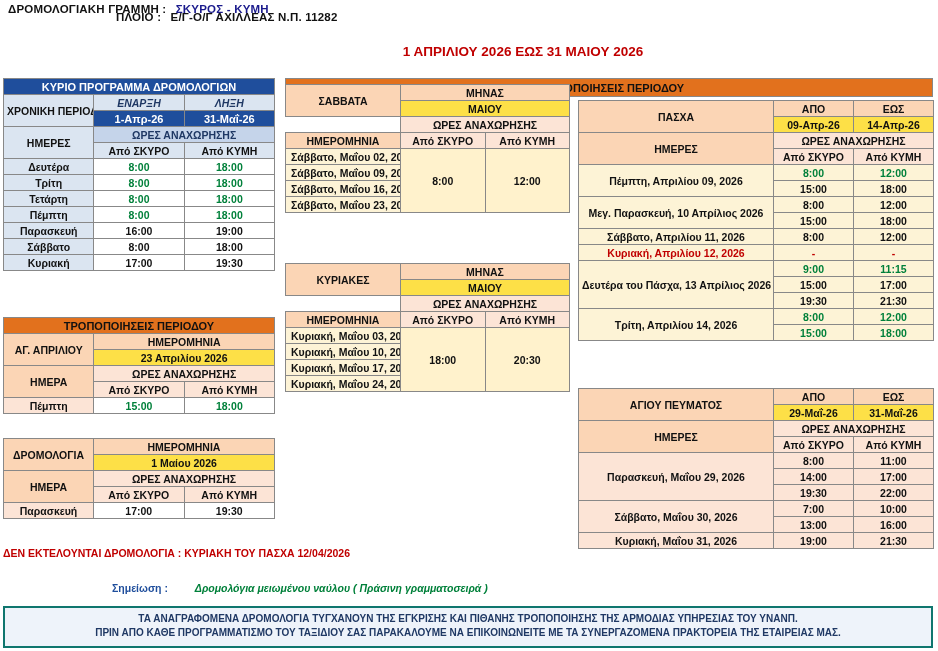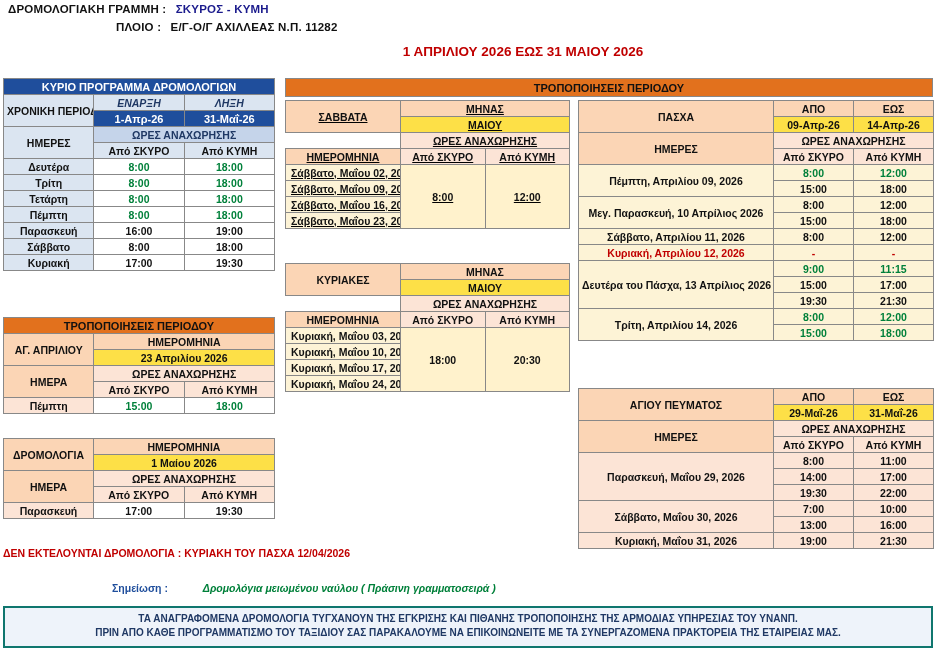--- a/index.html
+++ b/index.html
@@ -9,21 +9,21 @@
     background: #ffffff;
     font-family: "Liberation Sans", sans-serif;
     overflow: hidden;
   }
   .page { position: relative; width: 938px; height: 635px; }
 
   
   .hdr { position: absolute; left: 0; top: 0; width: 938px; }
   .hdr-line { font-size: 11.5px; font-weight: bold; color: #111; letter-spacing: .2px; }
   .hdr-r1 { position: absolute; left: 8px; top: 3px; }
-  .hdr-r2 { position: absolute; left: 104px; top: 21px; padding-left: 12px; }
+  .hdr-r2 { position: absolute; left: 104px; top: 11px; padding-left: 12px; }
   .hdr-label { display: inline-block; }
   .hdr-val { display: inline-block; margin-left: 6px; }
   .hdr-route { color: #1a1a8c; }
   .period-title {
     position: absolute; left: 0; top: 44px; width: 938px;
     text-align: center; color: #c00000; font-weight: bold; font-size: 13.5px;
   }
   .period-title span { display: inline-block; margin-left: 108px; }
 
   
@@ -53,38 +53,38 @@
   .navy { color: #1f3864; }
   .red { color: #c00000; }
   .left { text-align: left; padding-left: 5px; }
 
   
   .blk-main { position: absolute; left: 3px; top: 78px; width: 272px; }
   .blk-agiou { position: absolute; left: 3px; top: 317px; width: 272px; }
   .blk-proto { position: absolute; left: 3px; top: 438px; width: 272px; }
 
   
-  .blk-sav { position: absolute; left: 285px; top: 100px; width: 285px; text-decoration: underline; }
+  .blk-sav { position: absolute; left: 285px; top: 84px; width: 285px; }
   .blk-kyr { position: absolute; left: 285px; top: 263px; width: 285px; }
 
   
   .blk-trop-hdr { position: absolute; left: 285px; top: 78px; width: 648px; }
   .blk-pasxa { position: absolute; left: 578px; top: 100px; width: 355px; }
   .blk-pneum { position: absolute; left: 578px; top: 388px; width: 355px; }
 
   
   .note-red {
     position: absolute; left: 3px; top: 547px; font-size: 10.5px;
     font-weight: bold; color: #c00000;
   }
   .note-green {
     position: absolute; left: 112px; top: 582px; font-size: 10.5px; font-weight: bold;
   }
   .note-green .lbl { color: #1f4e9c; }
-  .note-green .txt { color: #00803a; margin-left: 32px; font-style: italic; }
+  .note-green .txt { color: #00803a; margin-left: 24px; font-style: italic; }
 
   .footer {
     position: absolute; left: 3px; top: 606px; width: 930px; height: 42px;
     border: 2px solid #0f766e; background: #eef3fa;
     text-align: center; padding-top: 4px;
   }
   .footer div { font-size: 10px; font-weight: bold; color: #1f3864; line-height: 14px; }
 </style>
 </head>
 <body>

